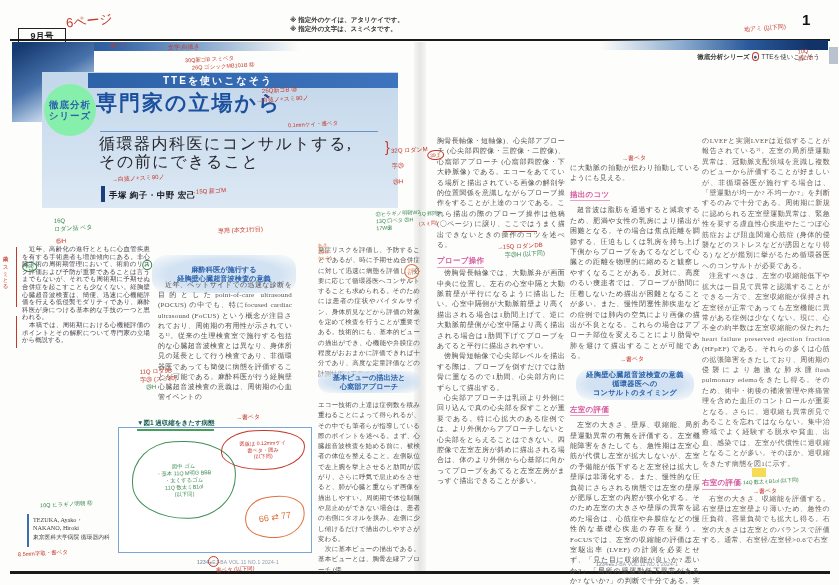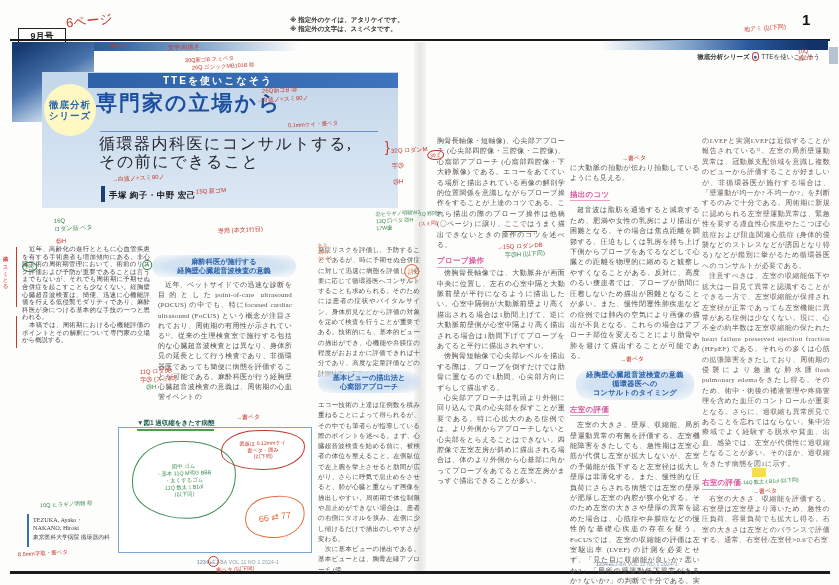--- a/index.html
+++ b/index.html
@@ -59,21 +59,21 @@
        background:linear-gradient(to right,#173d74,#3566a8 30%,#89a9cd 55%,rgba(253,253,251,0) 82%);"></div>
   <div class="abs" style="left:12px;top:42px;width:82px;height:80px;
        background:linear-gradient(150deg,#153a70 8%,#4872ab 45%,#b8cde4 72%,rgba(253,253,251,0) 95%);"></div>
 
   <div class="abs" style="left:42px;top:72px;width:356px;height:136px;
        background:linear-gradient(to bottom,#c3d7ea,#dce8f4);"></div>
   <div class="abs" style="left:88px;top:73px;width:310px;height:15px;
        background:linear-gradient(to right,#2d62a8,#3e74bd);display:flex;align-items:center;">
     <span style="color:#fff;font-weight:bold;font-size:10px;letter-spacing:2px;margin-left:75px;">TTEを使いこなそう</span>
   </div>
-  <div class="abs" style="left:44px;top:84px;width:52px;height:52px;border-radius:50%;background:#fef9c3;
+  <div class="abs" style="left:44px;top:84px;width:52px;height:52px;border-radius:50%;background:#86efac;
        display:flex;flex-direction:column;align-items:center;justify-content:center;color:#2c63ab;
        font-weight:bold;font-size:9.5px;line-height:11px;letter-spacing:1px;">
     <span>徹底分析</span>
     <span>シリーズ</span>
   </div>
   <div class="abs" style="left:96px;top:89px;font-size:21px;font-weight:bold;color:#1c509f;letter-spacing:2px;">専門家の立場から</div>
   <div class="abs" style="left:100px;top:131px;width:278px;height:1px;background:#6b93c4;"></div>
   <div class="abs serif" style="left:99px;top:135px;font-size:16px;color:#26262c;line-height:17.5px;letter-spacing:1.5px;">
     <div>循環器内科医にコンサルトする,</div>
     <div>その前にできること</div>
@@ -112,21 +112,21 @@
   </div>
   <div class="hand" style="left:56px;top:238px;">⑮H</div>
   <div class="col" style="left:22px;top:245px;width:128px;font-size:6.4px;line-height:7.6px;color:#4a4550;">
     <p class="ind">近年、高齢化の進行とともに心血管疾患を有する手術患者も増加傾向にある。非心臓手術の周術期管理において、術前のリスク評価および予防が重要であることは言うまでもないが、それでも周術期に予期せぬ合併症を起こすことも少なくない。経胸壁心臓超音波検査は、簡便、迅速に心機能評価を行える低侵襲モダリティであり、麻酔科医が身につける基本的な手技の一つと思われる。</p>
     <p class="ind">本稿では、周術期における心機能評価のポイントとその解釈について専門家の立場から概説する。</p>
   </div>
 
   <div class="hand g" style="left:142px;top:252px;">
     <span class="circ" style="font-size:5px;">H</span>
   </div>
-  <div class="abs bluehead" style="left:152px;top:255px;width:144px;font-size:7.2px;line-height:9px;padding:2px 0;">
+  <div class="abs bluehead" style="left:152px;top:255px;width:144px;font-size:7.2px;line-height:9px;padding:10px 0;">
     <div>麻酔科医が施行する</div>
     <div>経胸壁心臓超音波検査の意義</div>
   </div>
   <div class="col" style="left:158px;top:280px;width:134px;font-size:7px;line-height:10.2px;letter-spacing:.2px;">
     <p class="ind">近年、ベットサイドでの迅速な診断を目的としたpoint-of-care ultrasound (POCUS) の中でも、特にfocused cardiac ultrasound (FoCUS) という概念が注目されており、周術期の有用性が示されている¹⁾。従来の生理検査室で施行する包括的な心臓超音波検査とは異なり、身体所見の延長として行う検査であり、非循環器医であっても簡便に病態を評価することが可能である。麻酔科医が行う経胸壁心臓超音波検査の意義は、周術期の心血管イベントの</p>
   </div>
   <div class="hand" style="left:140px;top:368px;">11Q ロダ9B
 字⑳ (スミ80)</div>
   <div class="hand g" style="left:146px;top:384px;">㉔H</div>
 

